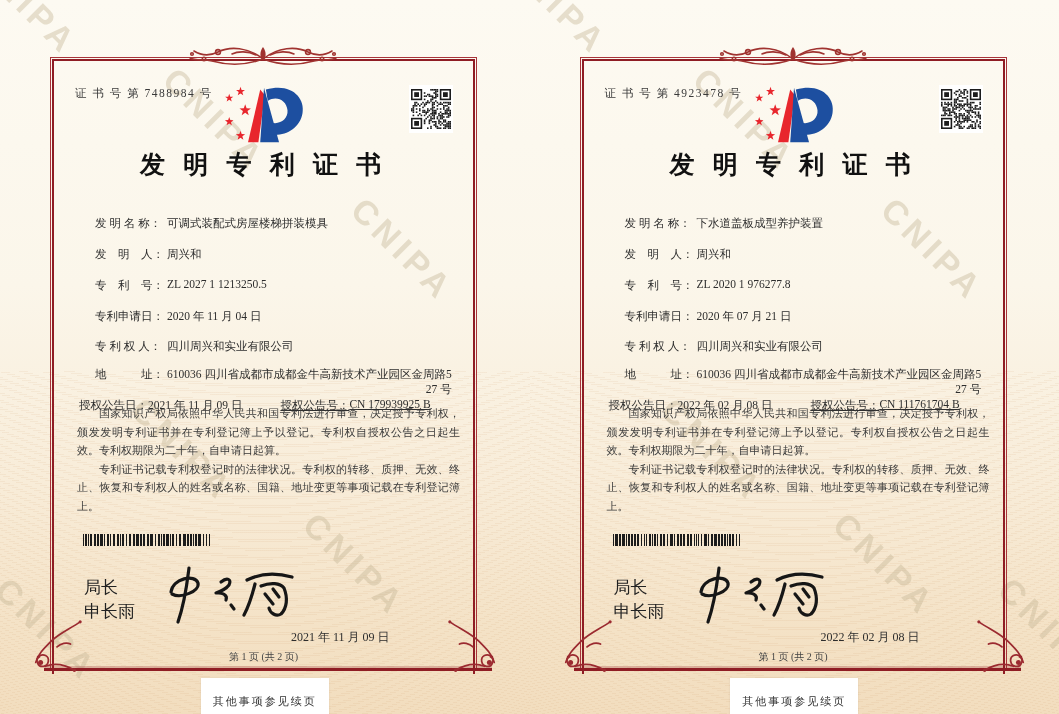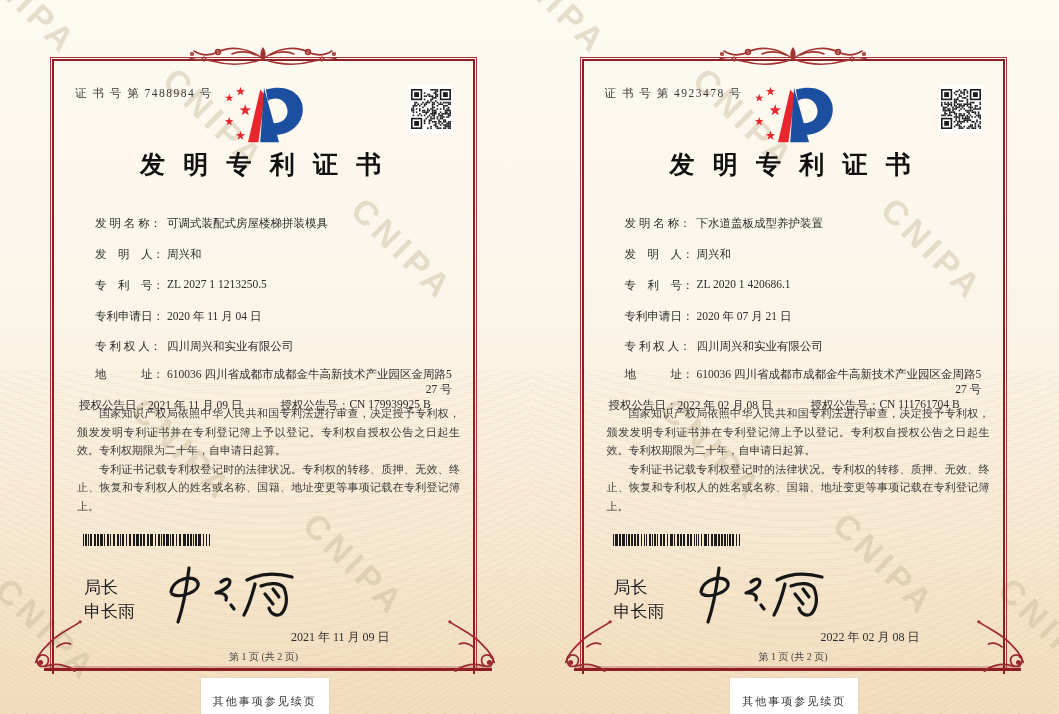--- a/index.html
+++ b/index.html
@@ -35,21 +35,21 @@
   .qr{position:absolute;left:358px;top:27px;width:40px;height:44px;background:#fff;padding:2px;}
   .title{
     position:absolute;left:0;right:0;top:90px;text-align:center;
     font-size:25px;font-weight:bold;letter-spacing:6px;color:#111;white-space:nowrap;
   }
   .row{position:absolute;left:44px;right:14px;font-size:11.5px;color:#2d2d2d;display:flex;}
   .row .lab{white-space:pre;flex:0 0 72px;}
   .row .val{white-space:pre;text-align:right;}
   .grant-pair{position:absolute;left:28px;right:14px;font-size:11.5px;color:#2d2d2d;display:flex;}
   .grant-pair .half{display:flex;}
-  .grant-pair .half.second{margin-left:38px;}
+  .grant-pair .half.second{margin-left:38px;text-decoration:underline;}
   .paras{position:absolute;left:26px;right:16px;top:346px;font-size:11px;line-height:18.5px;
     color:#3a3a3a;text-align:justify;}
   .paras p{margin:0;text-indent:2em;}
   .barcode{position:absolute;left:32px;top:476px;width:128px;height:12px;}
   .director{position:absolute;left:33px;top:518px;font-size:17px;color:#222;line-height:24px;}
   .sig{position:absolute;left:108px;top:500px;width:140px;height:70px;}
   .issue-date{position:absolute;left:240px;top:571px;font-size:12px;color:#2d2d2d;white-space:pre;}
   .page-info{position:absolute;left:0;right:0;top:592px;text-align:center;font-size:10px;color:#444;}
   .top-flourish{position:absolute;left:182px;top:43px;width:162px;height:30px;}
   .bottom-rule{position:absolute;left:44px;right:38px;top:668px;height:3px;background:#8f1d24;
@@ -707,21 +707,21 @@
       <div class="row" style="top:158px">
         <span class="lab">发 明 名 称：</span>
         <span class="val">下水道盖板成型养护装置</span>
       </div>
       <div class="row" style="top:189px">
         <span class="lab">发　明　人：</span>
         <span class="val">周兴和</span>
       </div>
       <div class="row" style="top:220px">
         <span class="lab">专　利　号：</span>
-        <span class="val">ZL 2020 1 420686.1</span>
+        <span class="val">ZL 2020 1 976277.8</span>
       </div>
       <div class="row" style="top:251px">
         <span class="lab">专利申请日：</span>
         <span class="val">2020 年 07 月 21 日</span>
       </div>
       <div class="row" style="top:281px">
         <span class="lab">专 利 权 人：</span>
         <span class="val">四川周兴和实业有限公司</span>
       </div>
       <div class="row" style="top:309px">

